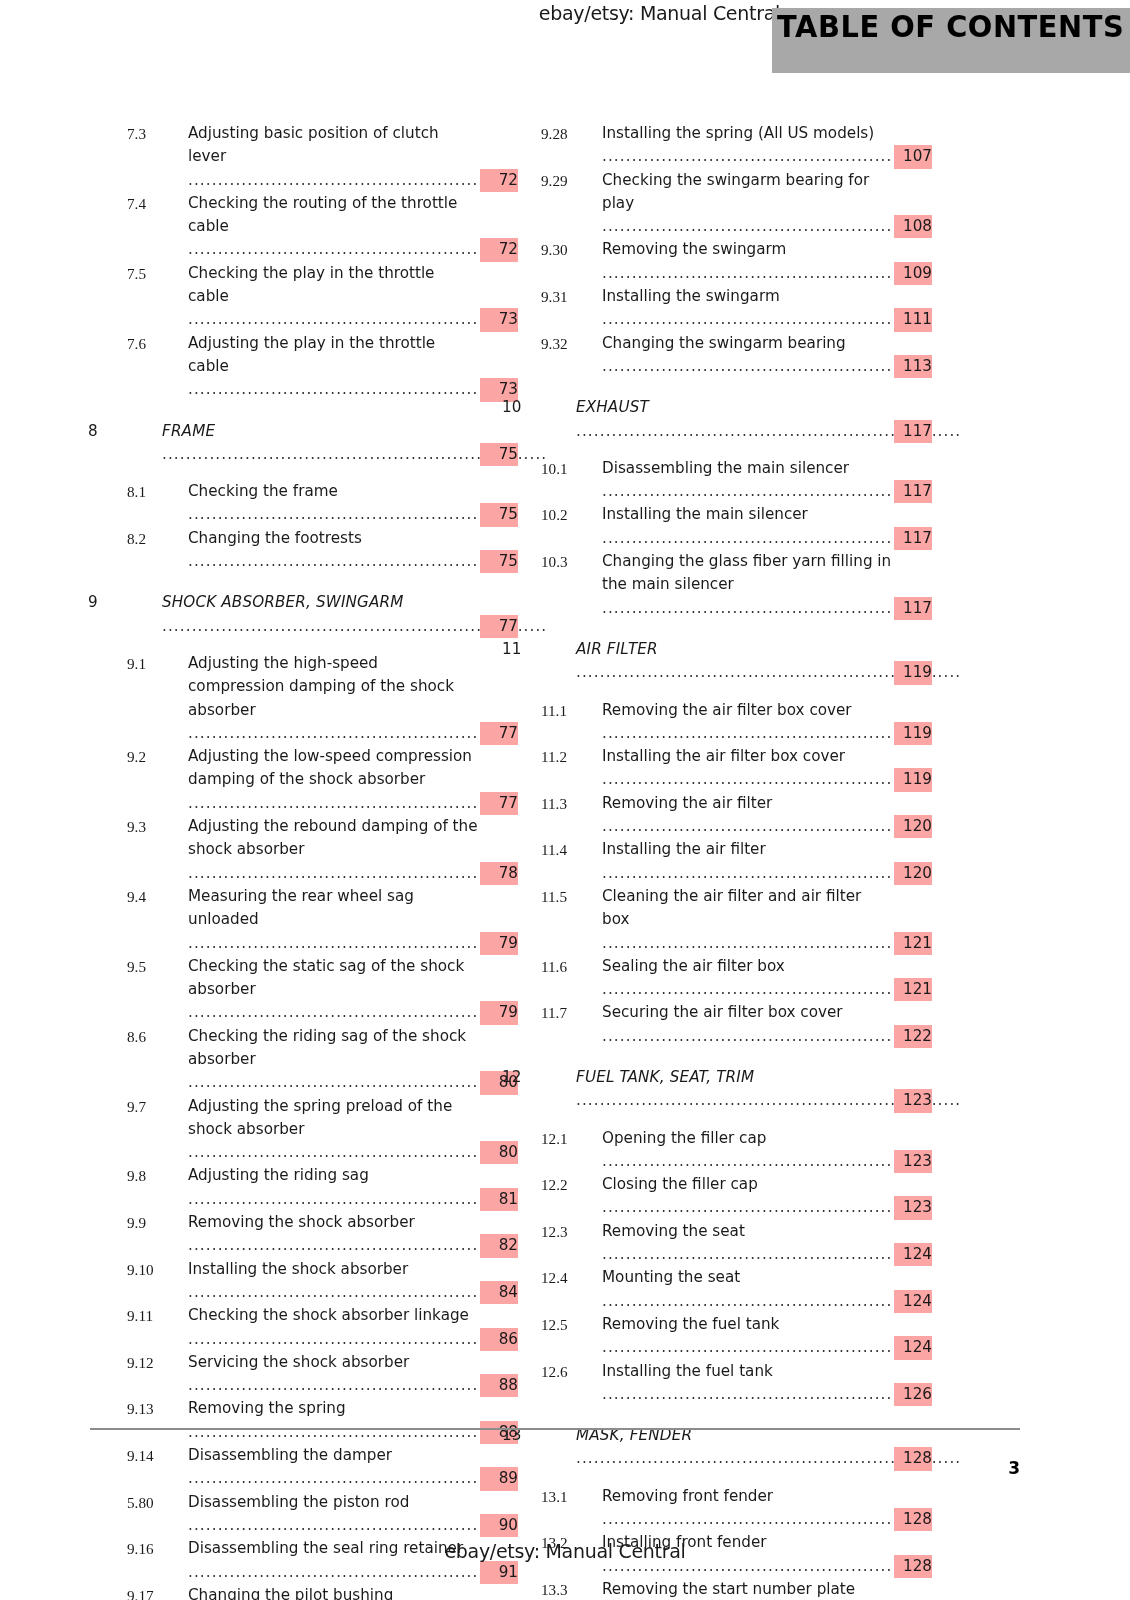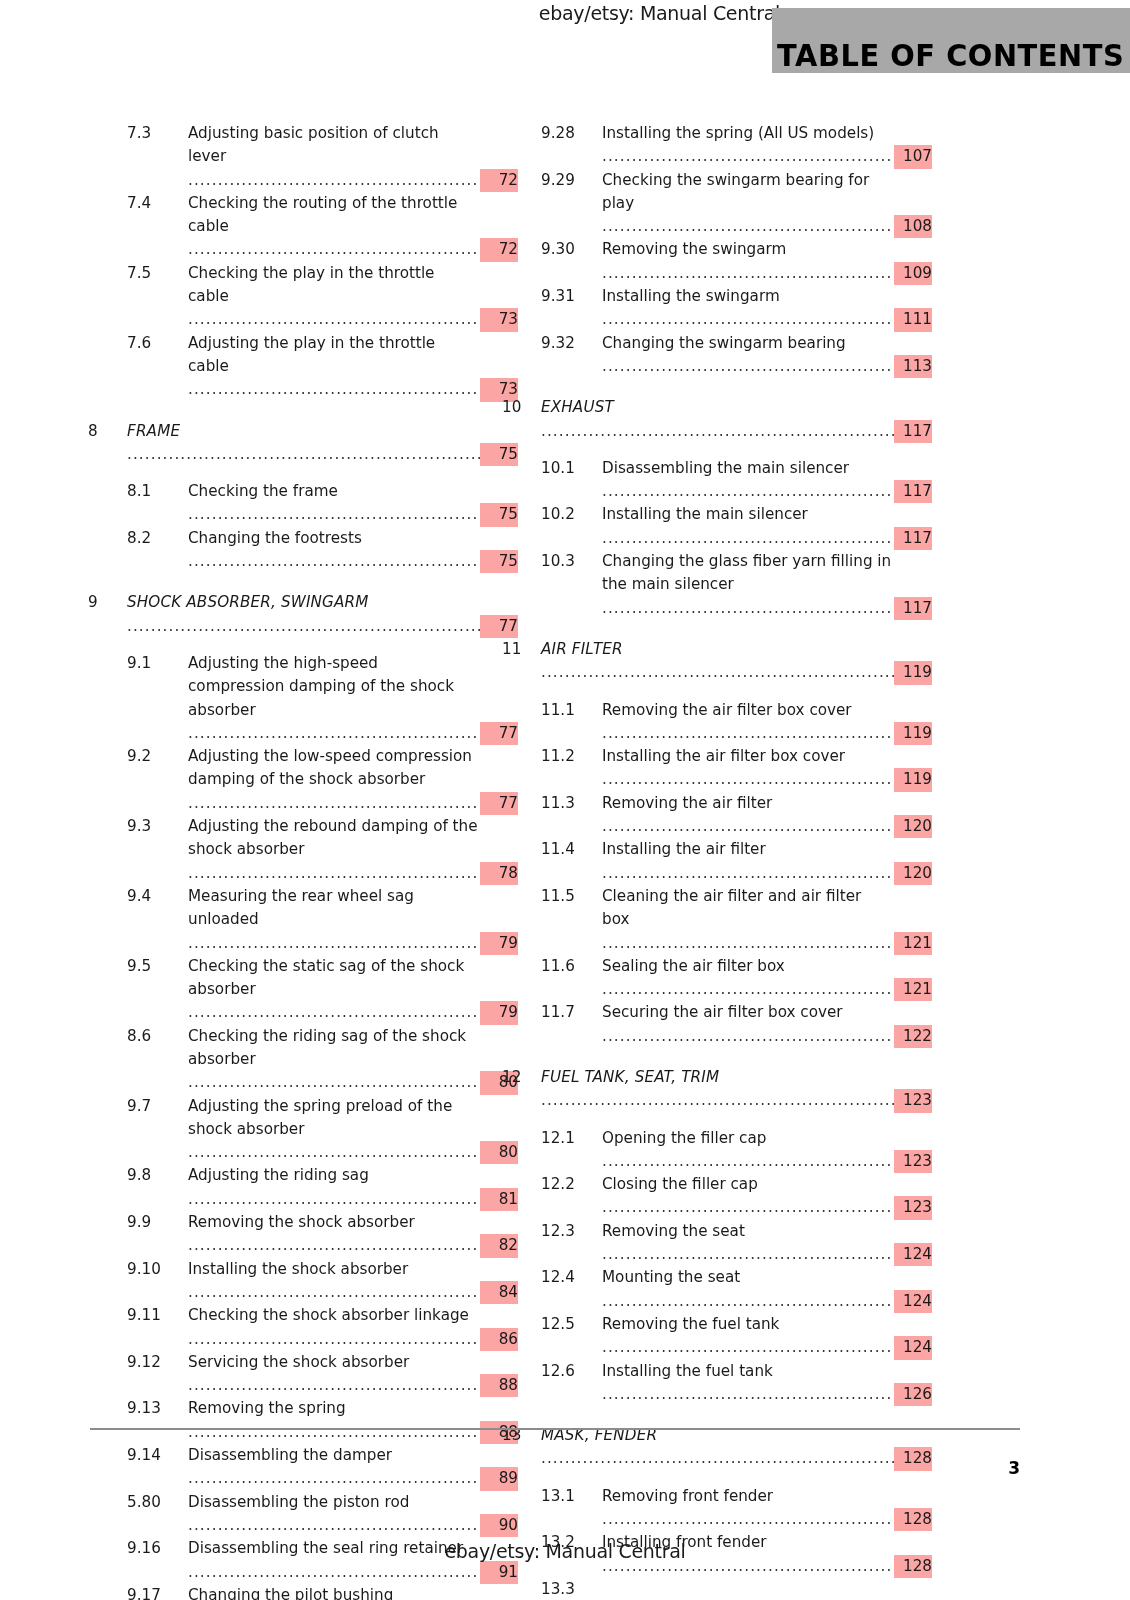--- a/index.html
+++ b/index.html
@@ -30,21 +30,21 @@
     letter-spacing: -0.3px;
   }
   #header-banner {
     position: absolute;
     top: 8px;
     left: 772px;
     width: 358px;
     height: 65px;
     background: #a8a8a8;
     display: flex;
-    align-items: flex-end;
+    align-items: flex-start;
     justify-content: center;
   }
   #header-banner .banner-text {
     font-family: "DejaVu Sans", "Liberation Sans", sans-serif;
     font-weight: bold;
     font-size: 31px;
     color: #000000;
     letter-spacing: 0.6px;
     transform: scaleX(0.93);
     transform-origin: center;
@@ -102,27 +102,28 @@
     text-align: right;
     background: #fca5a5;
     padding-left: 4px;
     font-variant-numeric: tabular-nums;
   }
 
   
   .level-1 {
     margin-top: 18px;
     margin-bottom: 14px;
+    gap: 35px;
   }
   .level-1 .num { width: 39px; }
   .level-1 .body { padding-right: 40px; }
   .level-1 .title { letter-spacing: 0.15px; font-style: italic; }
 
   
-  .level-2 .num { width: 61px; margin-left: 39px; }
+  .level-2 .num { width: 61px; margin-left: 39px; font-family: Liberation Serif, serif; }
   .level-2 .body { padding-right: 40px; }
 
   
   .toc-column > .toc-entry:first-child.level-1 { margin-top: 0; }
 
   
   #footer-rule {
     position: absolute;
     top: 1428px;
     left: 90px;
@@ -522,19 +523,22 @@
       </div>
       <div class="toc-entry level-2">
         <span class="num">13.2</span>
         <span class="body">
           <span class="title-wrap"><span class="title">Installing front fender</span><span class="leader"> .......................................................</span></span>
         </span>
         <span class="page">128</span>
       </div>
       <div class="toc-entry level-2">
         <span class="num">13.3</span>
+        <span class="body">
+          <span class="title-wrap"><span class="title">Removing the start number plate</span></span>
+        </span>
       </div>
     </div>
 </div>
 
 <div id="footer-rule"></div>
 <div id="page-number">3</div>
 <div id="watermark-bottom">ebay/etsy: Manual Central</div>
 
 </body></html>

